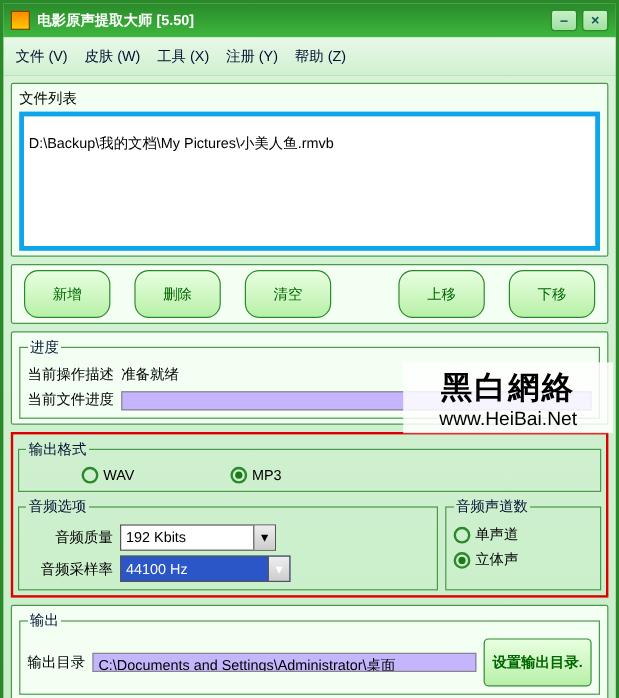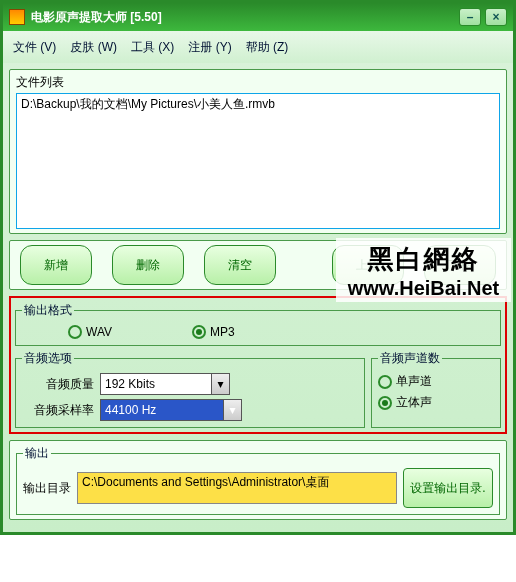--- a/index.html
+++ b/index.html
@@ -6,37 +6,37 @@
 body { background: #fff; width: 516px; height: 582px; }
 .window { width: 516px; border: 3px solid #2a8a2a; background: linear-gradient(#4db84d, #6dd06d); }
 .titlebar { height: 28px; background: linear-gradient(#2a8a2a, #3db83d); display: flex; align-items: center; padding: 0 6px; color: #fff; font-weight: bold; font-size: 14px; }
 .titlebar .icon { width: 16px; height: 16px; margin-right: 6px; background: linear-gradient(#f80,#fc0); border:1px solid #840; }
 .titlebar .spacer { flex: 1; }
 .winbtn { width: 22px; height: 18px; margin-left: 4px; background: linear-gradient(#c8f0c8,#a0e0a0); border:1px solid #2a8a2a; border-radius: 3px; display:flex; align-items:center; justify-content:center; color:#155; font-weight:bold; cursor:pointer; }
 .menubar { height: 24px; display: flex; align-items: center; gap: 14px; padding: 16px 10px; background: linear-gradient(#e8f8e8,#d0f0d0); color:#013; }
 .menuitem { cursor:pointer; }
 .client { padding: 6px; background: linear-gradient(#d8f2d8,#c8eec8); }
 .panel { background: #f2fff2; border: 1px solid #4a9a4a; border-radius: 2px; padding: 4px 6px; margin-bottom: 6px; }
-.listbox { height: 136px; background: #fff; border: 1px solid #0ea5e9; padding: 2px 4px; margin-top:2px; color:#000; overflow:auto; }
+.listbox { height: 116px; background: #fff; border: 4px solid #0ea5e9; padding: 14px 4px; margin-top:2px; color:#000; overflow:auto; }
 .btnrow { display:flex; gap: 20px; padding: 4px 10px; }
 .btn { flex: 0 0 72px; height: 40px; background: linear-gradient(#e8ffe0,#b8f0a8); border:1px solid #2a8a2a; border-radius: 12px; display:flex; align-items:center; justify-content:center; color:#060; cursor:pointer; }
 .btn.wide { flex: 0 0 110px; }
 fieldset { border:1px solid #4a9a4a; padding: 2px 6px 6px 6px; margin:0; }
 legend { color:#013; padding: 0 2px; }
 .row { display:flex; align-items:center; gap:6px; margin-top:4px; }
-.textfield { flex:1; height:32px; border:1px solid #888; background:#fde047; padding: 1px 4px; }
+.textfield { flex:1; height:16px; border:1px solid #888; background:#c4b5fd; padding: 1px 4px; }
 .combo { height:22px; border:1px solid #555; background:#fff; display:flex; align-items:center; padding:0 4px; position:relative; }
 .combo .arrow { position:absolute; right:0; top:0; width:18px; height:100%; background:linear-gradient(#eee,#ccc); border-left:1px solid #555; display:flex; align-items:center; justify-content:center; }
 .combo.sel { background:#2a56c8; color:#fff; }
 .radio { width:14px; height:14px; border-radius:50%; border:2px solid #2a8a2a; display:inline-flex; align-items:center; justify-content:center; margin-right:4px; }
 .radio.checked::after { content:""; width:6px; height:6px; border-radius:50%; background:#1a7a1a; }
 .redbox { border:2px solid #d00; padding:4px; margin-bottom:6px; position:relative; }
 .watermark { position:absolute; right:-6px; top:-60px; width:175px; text-align:center; background:rgba(255,255,255,.85); padding:4px 2px 2px 2px; }
 .watermark .big { font-size:26px; font-weight:bold; font-family:"KaiTi","STKaiti",serif; letter-spacing:2px; color:#000; }
-.watermark .url { font-size:20px; font-weight:bold; font-family:Arial,sans-serif; color:#000; }
+.watermark .url { font-size:16px; font-weight:normal; font-family:Arial,sans-serif; color:#000; }
 .labelcol { width:72px; text-align:right; }
 </style>
 </head>
 <body>
 
 <div class="window">
   <div class="titlebar">
     <span class="icon"></span>
     <span>电影原声提取大师  [5.50]</span>
     <span class="spacer"></span>
@@ -63,20 +63,33 @@
 
     <div class="panel btnrow" style="justify-content:space-between;">
       <div class="btn">新增</div>
       <div class="btn">删除</div>
       <div class="btn">清空</div>
       <div style="flex:1"></div>
       <div class="btn">上移</div>
       <div class="btn">下移</div>
     </div>
 
+    <div class="panel" style="position:relative;">
+      <fieldset>
+        <legend>进度</legend>
+        <div class="row">
+          <span class="labelcol">当前操作描述</span>
+          <span>准备就绪</span>
+        </div>
+        <div class="row">
+          <span class="labelcol">当前文件进度</span>
+          <div class="textfield"></div>
+        </div>
+      </fieldset>
+    </div>
 
     <div class="redbox">
       <div class="watermark">
         <div class="big">黑白網絡</div>
         <div class="url">www.HeiBai.Net</div>
       </div>
 
       <fieldset style="margin-bottom:4px;">
         <legend>输出格式</legend>
         <div class="row" style="gap:80px; padding-left:20px;">
@@ -127,19 +140,19 @@
         </fieldset>
       </div>
     </div>
 
     <div class="panel">
       <fieldset>
         <legend>输出</legend>
         <div class="row">
           <span>输出目录</span>
           <div class="textfield" style="overflow:hidden;white-space:nowrap;">C:\Documents and Settings\Administrator\桌面</div>
-          <div class="btn wide" style="border-radius:4px;flex:0 0 90px;font-size:12px;">设置输出目录.</div>
+          <div class="btn wide" style="border-radius:4px;flex:0 0 90px;font-size:12px;font-weight:bold;">设置输出目录.</div>
         </div>
       </fieldset>
     </div>
 
   </div>
 </div>
 
 </body></html>

